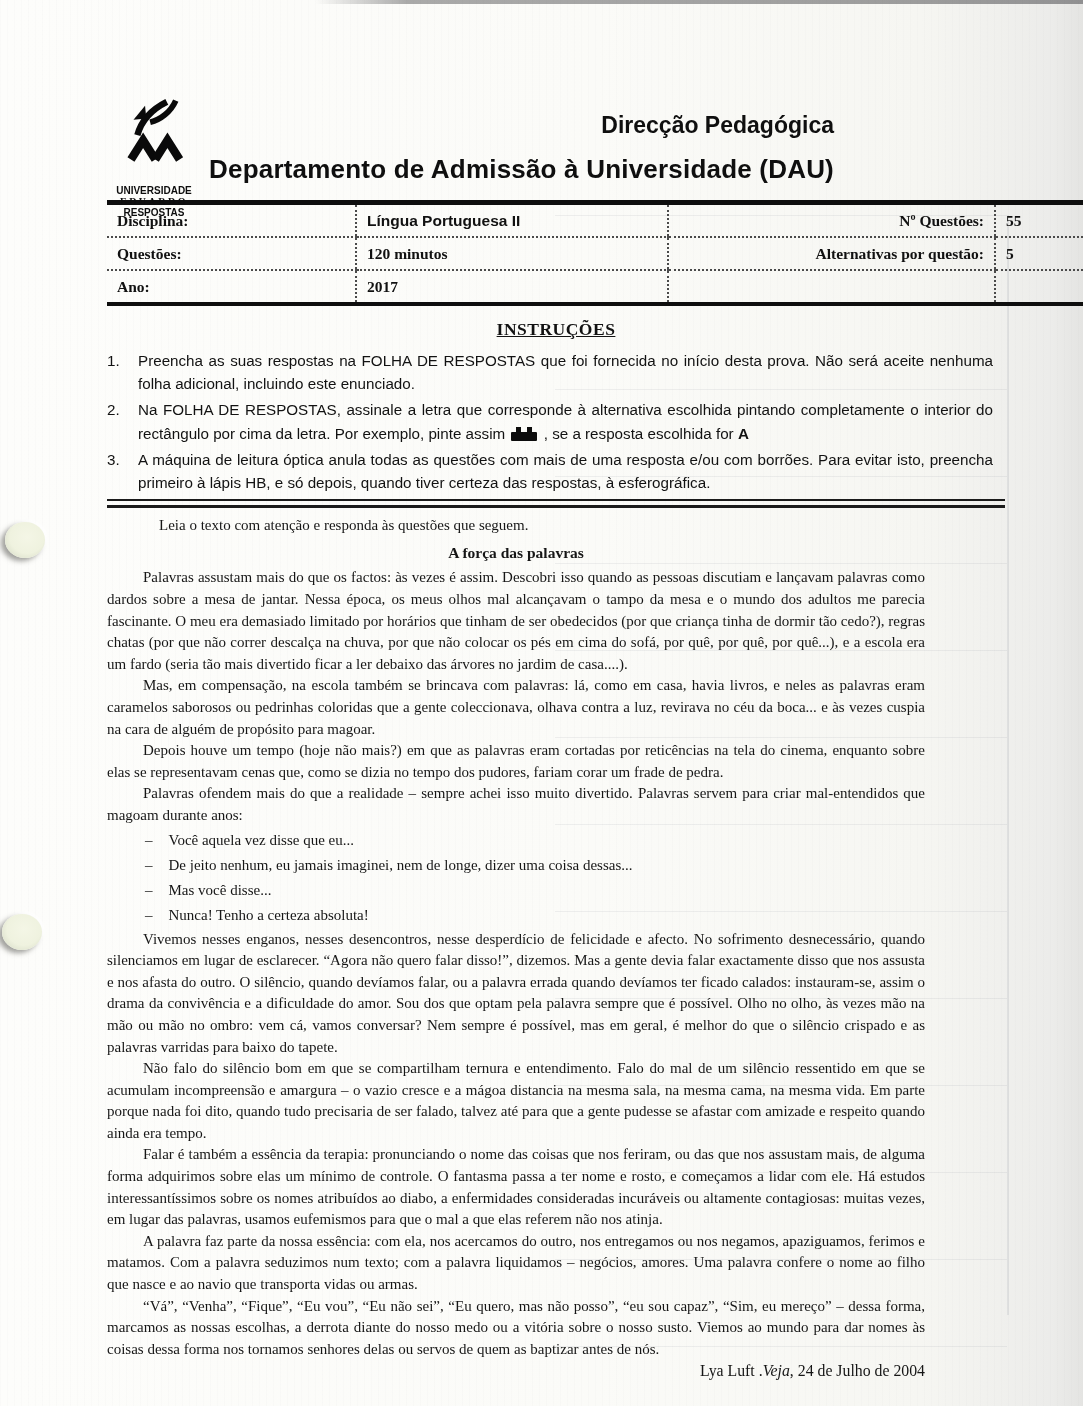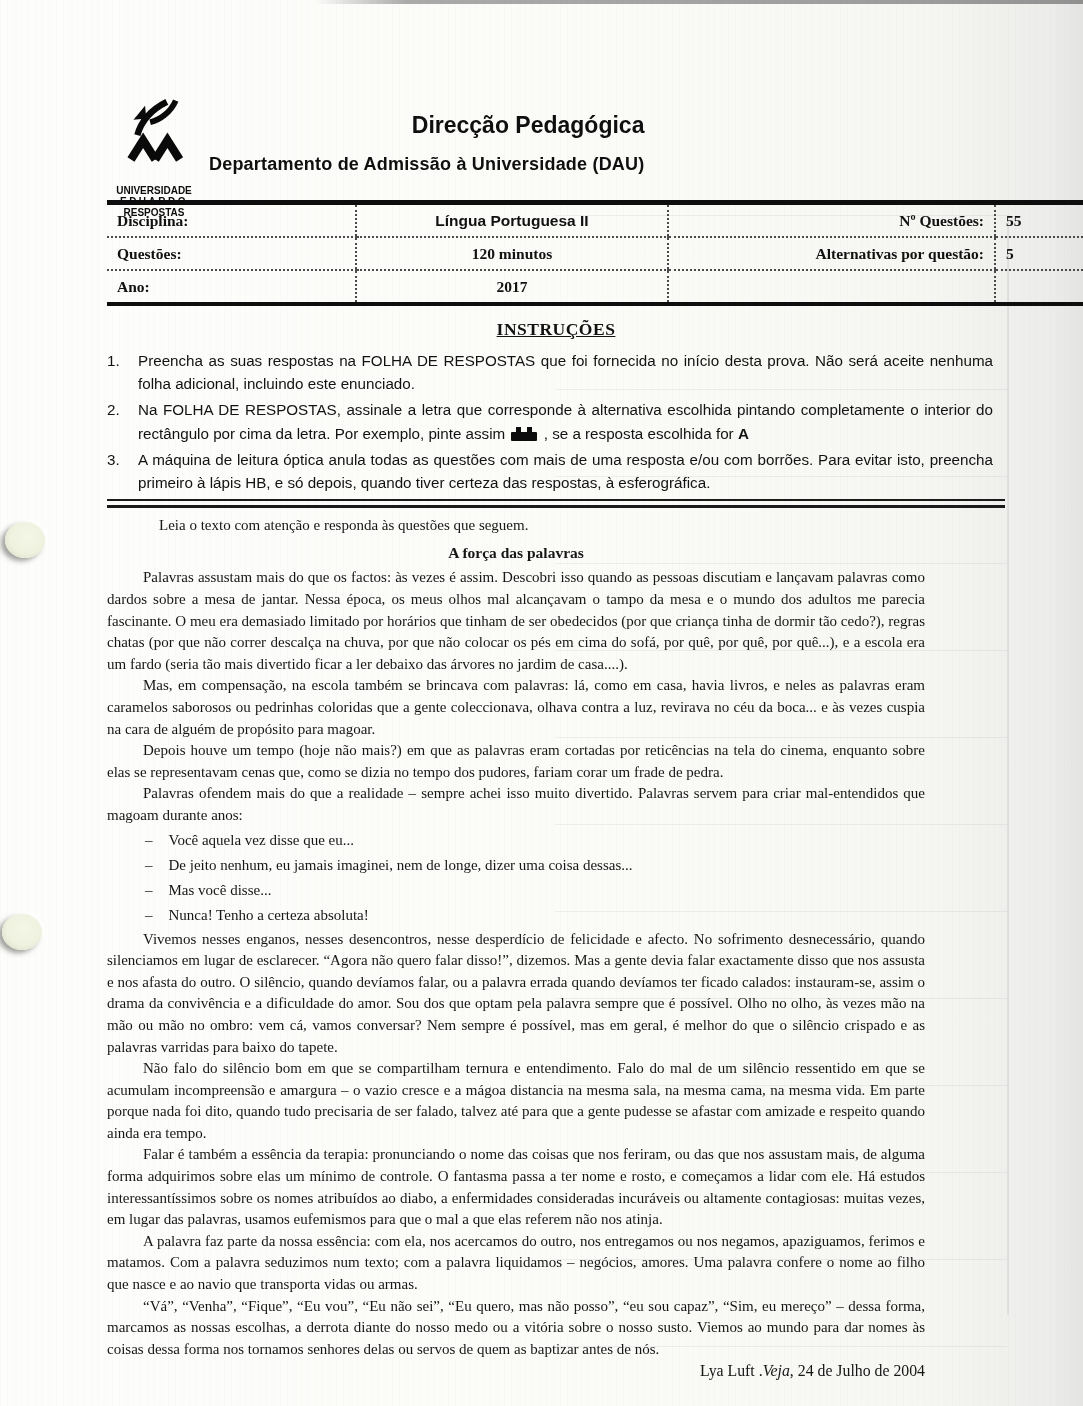--- a/index.html
+++ b/index.html
@@ -34,36 +34,36 @@
   .punch1 { left:5px; top:522px; }
   .punch2 { left:2px; top:914px; }
 
   .content { position:absolute; left:107px; top:98px; width:898px; }
 
   
   header { display:flex; align-items:flex-start; height:102px; }
   .logo-block { width:94px; flex:none; text-align:center; }
   .emblem { display:block; margin:0 auto; }
   .logo-text { font-family:"Liberation Sans", sans-serif; font-weight:bold; font-size:10px; line-height:11px; color:#0d0d0d;margin-top:23px; }
-  .logo-text .l2 { letter-spacing:2.5px; }
+  .logo-text .l2 { letter-spacing:2.5px;font-family:Liberation Serif, serif; }
   .titles { font-family:"Liberation Sans", sans-serif; font-weight:bold; padding-top:14px; padding-left:8px; color:#0f0f0f;text-align:right; }
   .title1 { font-size:23px; margin-bottom:15px; }
-  .title2 { font-size:18px; letter-spacing:0.2px; }
+  .title2 { font-size:26px; letter-spacing:0.2px; }
 
   
   table.info-table {
     width:898px; border-collapse:collapse; table-layout:fixed;
     border-top:5px solid #0e0e0e; border-bottom:4px solid #0e0e0e;
     font-size:15.5px; font-weight:bold; color:#111;
   }
   table.info-table td { height:31px; padding:0 10px; vertical-align:middle; }
   td.rsep { border-bottom:2px dotted #4a4a4a; }
   td.vsep { border-left:2px dotted #4a4a4a; }
   td.c1 { width:228px; }
-  td.c2 { width:290px;text-align:center; }
+  td.c2 { width:290px; }
   td.c3 { width:305px; text-align:right; }
   td.c4 { width:75px; }
   .sansval { font-family:"Liberation Sans", sans-serif; }
 
   
   .instructions { margin-top:13px; font-family:"Liberation Sans", sans-serif; color:#121212; }
   .instructions h2 {
     font-family:"Liberation Serif", serif; font-size:17.5px; letter-spacing:0.5px;
     text-align:center; text-decoration:underline; margin:0 0 9px 0;
   }

